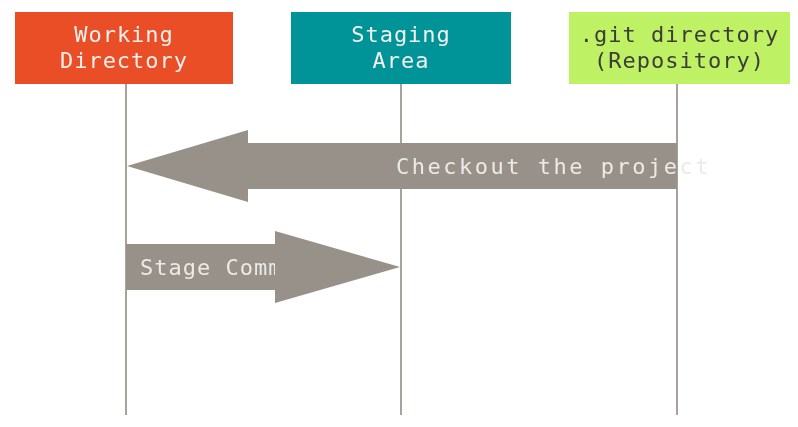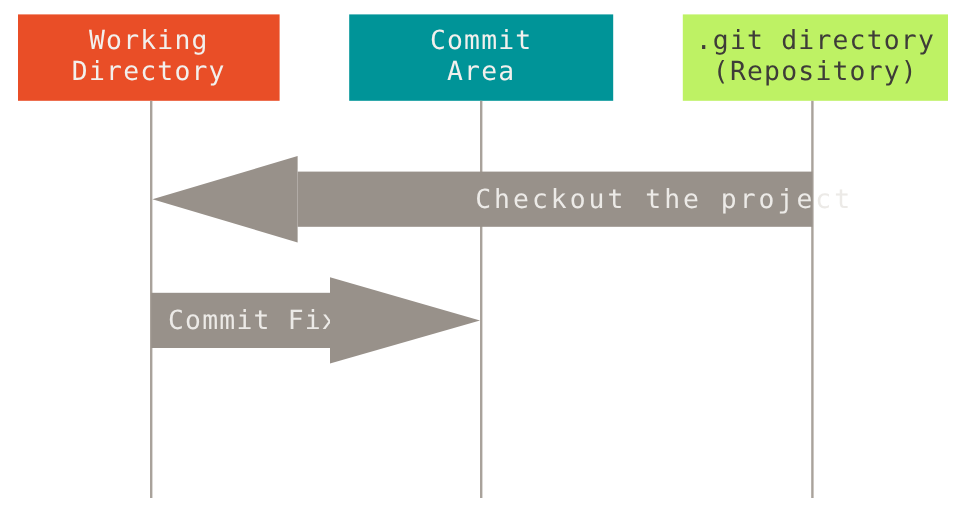--- a/index.html
+++ b/index.html
@@ -90,37 +90,37 @@
   .arrow.commit .shaft { left: 0; width: 152px; justify-content: center; padding-left: 8px; }
   .arrow.commit .head  { right: 0; border-left: 125px solid #98918a; }
 </style>
 </head>
 <body>
 
 <div class="diagram">
 
   <div class="col-box wd">Working
 Directory</div>
-  <div class="col-box sa">Commit
+  <div class="col-box sa">Staging
 Area</div>
   <div class="col-box git">.git directory
 (Repository)</div>
 
   <div class="lifeline l1"></div>
   <div class="lifeline l2"></div>
   <div class="lifeline l3"></div>
 
   <div class="arrow checkout">
     <div class="head"></div>
     <div class="shaft">
       <span>Checkout the project</span>
     </div>
   </div>
 
   <div class="arrow stage">
     <div class="shaft">
-      <span>Commit Fixes</span>
+      <span>Stage Commit</span>
     </div>
     <div class="head"></div>
   </div>
 
 
 </div>
 
 </body></html>

